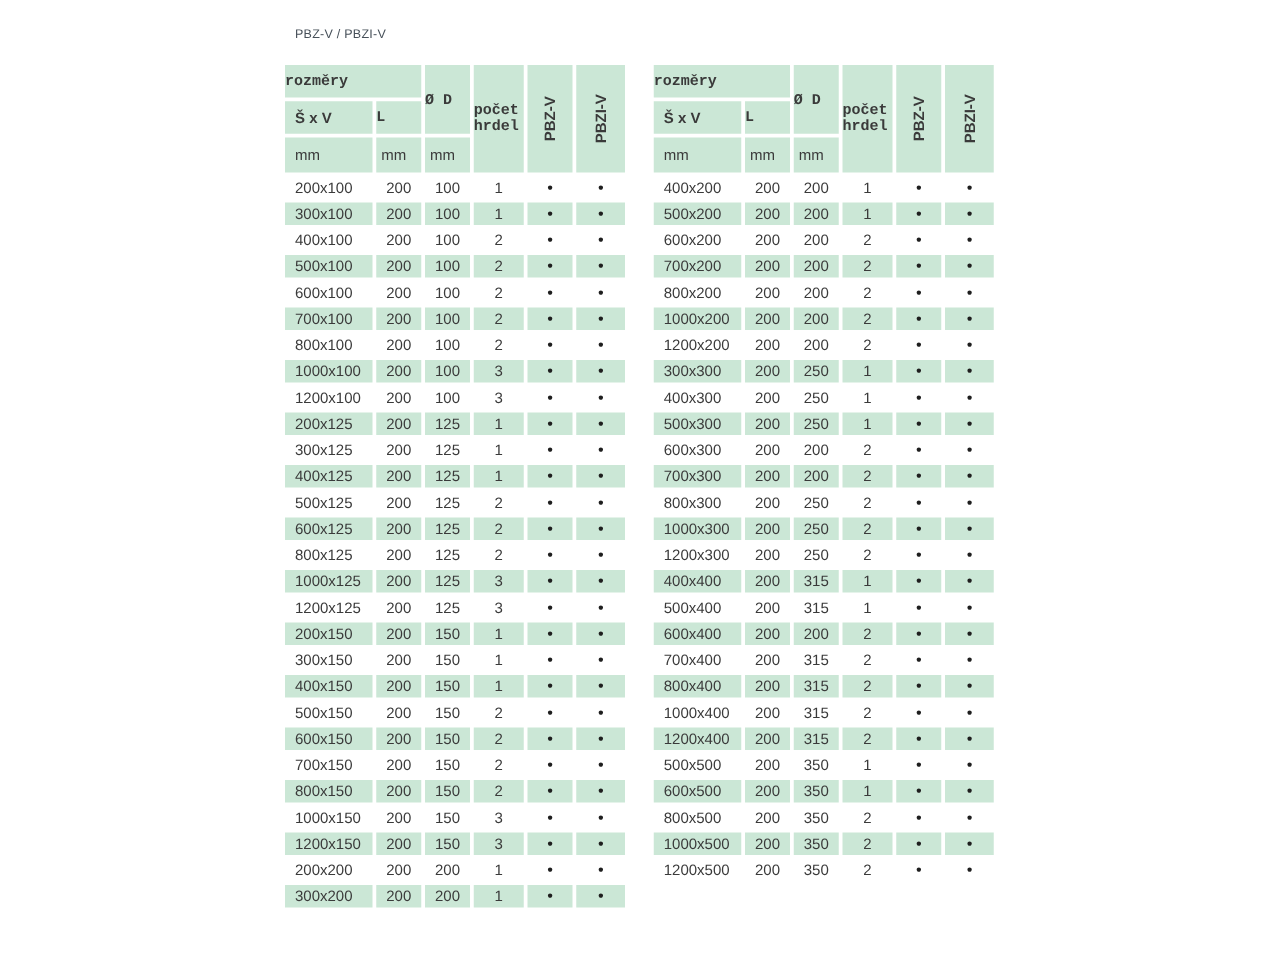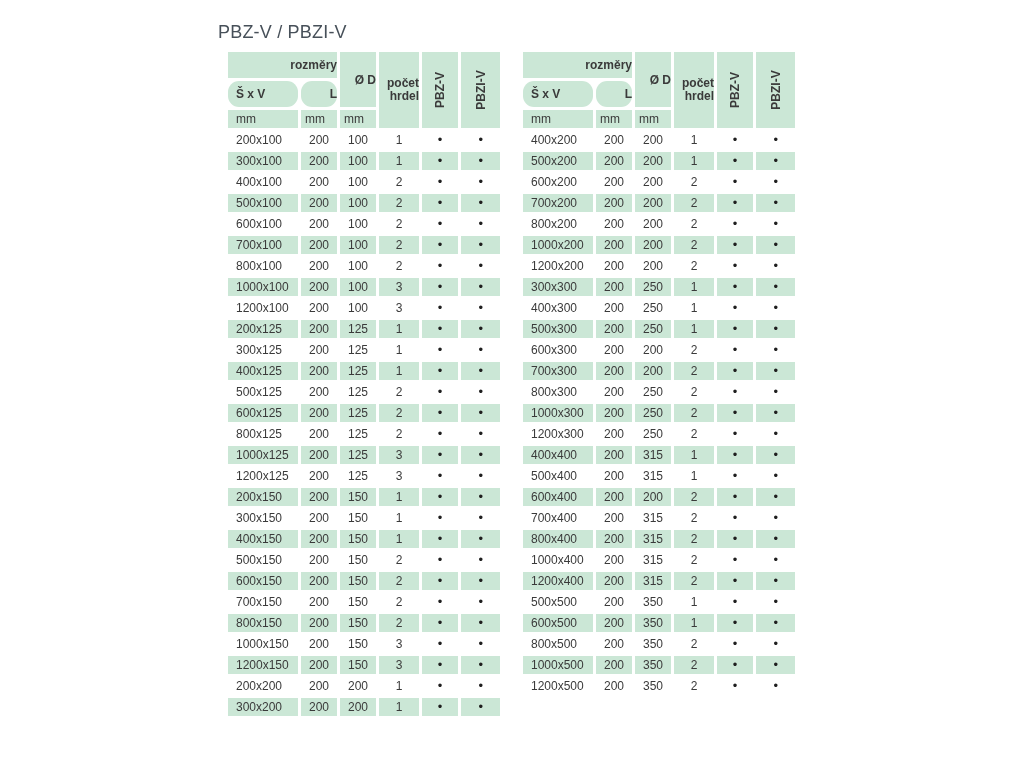--- a/index.html
+++ b/index.html
@@ -11,40 +11,40 @@
   }
   * { box-sizing: border-box; }
   html, body {
     margin: 0; padding: 0;
     width: 1024px; height: 768px;
     background: var(--bg);
     font-family: "Liberation Sans", sans-serif;
   }
   .page { position: relative; width: 1024px; height: 768px; overflow: hidden; }
   .page-title {
-    position: absolute; left: 218px; top: 22px;
-    font-size: 18px; color: var(--title); letter-spacing: 0.2px;
+    position: absolute; left: 236px; top: 22px;
+    font-size: 10px; color: var(--title); letter-spacing: 0.2px;
   }
   table.spec {
     position: absolute; top: 49px;
     border-collapse: separate; border-spacing: 3px;
     table-layout: fixed;
     font-size: 12px; color: var(--text);
   }
   #left-table  { left: 225px; }
   #right-table { left: 520px; }
   col.w0 { width: 70px; } col.w1 { width: 36px; } col.w2 { width: 36px; }
   col.w3 { width: 40px; } col.w4 { width: 36px; } col.w5 { width: 38px; }
   th, td { padding: 0; font-weight: normal; vertical-align: middle; }
   .green { background: var(--green); }
   .bold { font-weight: bold; }
-  .center { text-align: right; }
+  .center { text-align: left; font-family: Liberation Mono, monospace; }
   .left8 { text-align: left; padding-left: 8px; }
   .left4 { text-align: left; padding-left: 4px; }
-  .h1 { height: 26px; } .h2 { height: 26px; border-radius: 11px; } .h3 { height: 18px; }
+  .h1 { height: 26px; } .h2 { height: 26px; } .h3 { height: 28px; }
   th.pocet { line-height: 13px; }
   th.vert { text-align: center; }
   th.vert .vtxt {
     display: inline-block;
     transform: rotate(-90deg);
     white-space: nowrap;
     font-weight: bold;
   }
   tbody td { height: 18px; }
   tbody td.c0 { text-align: left; padding-left: 8px; margin-top: 42px; }

